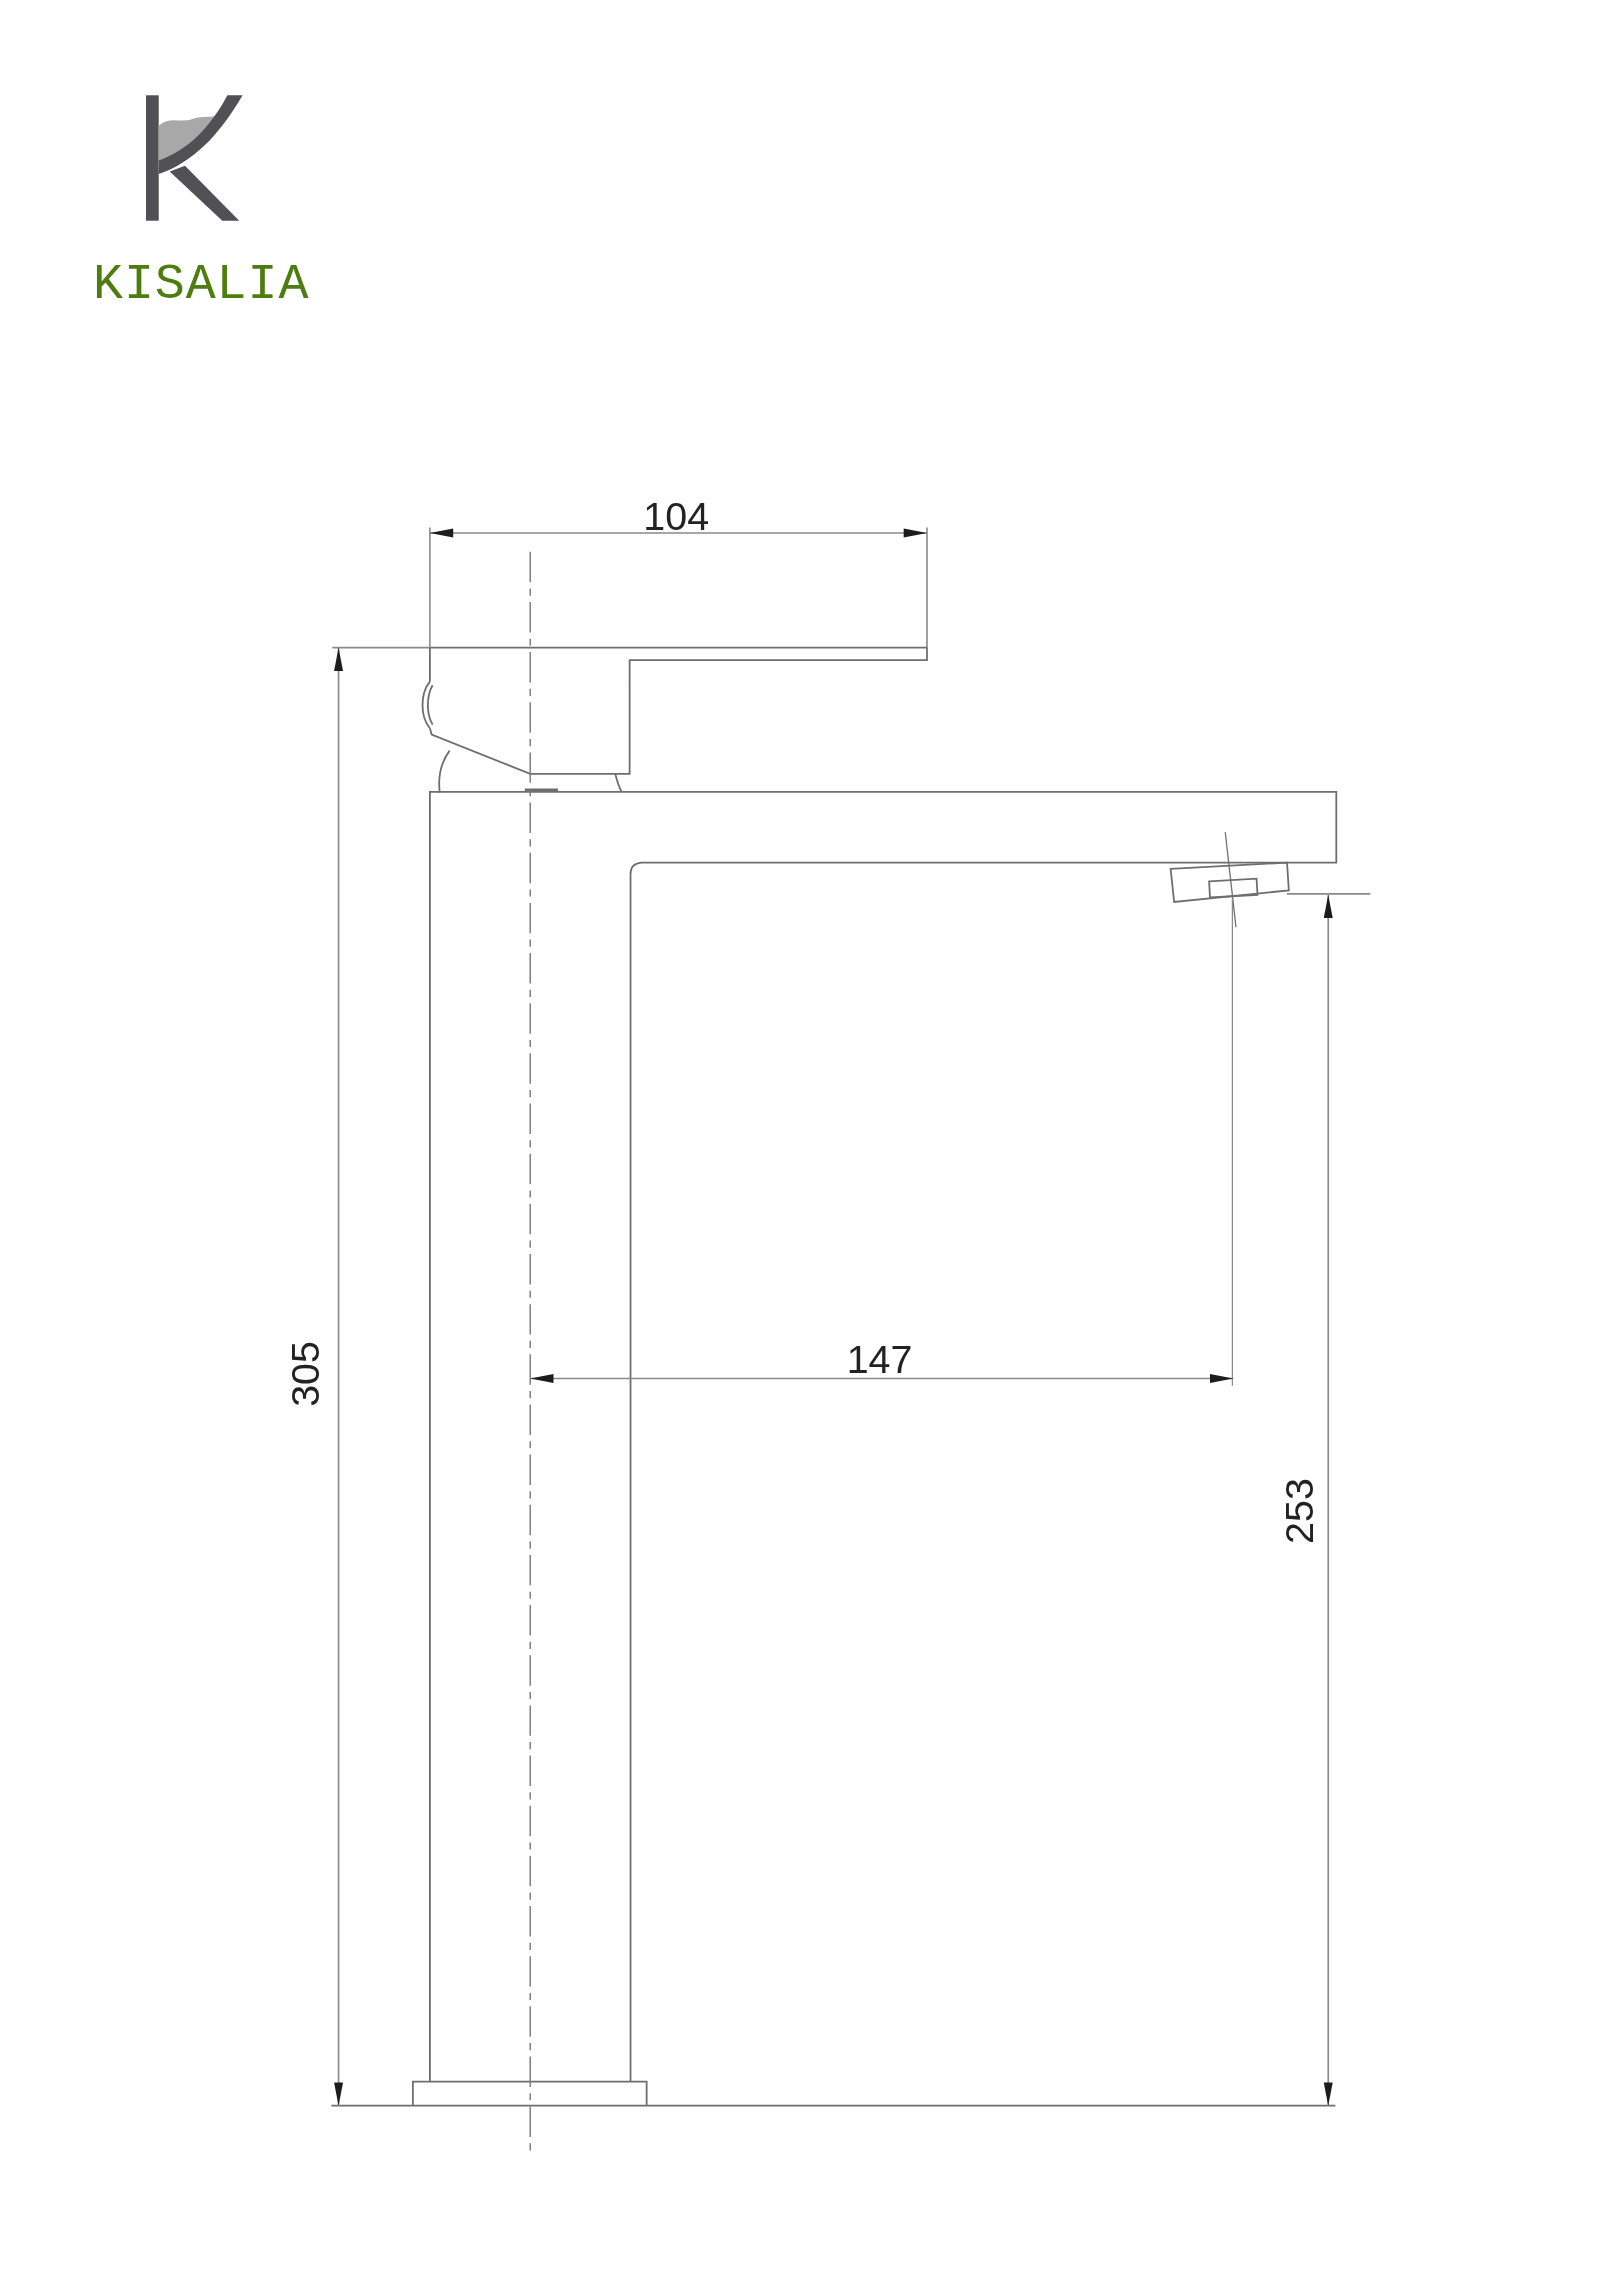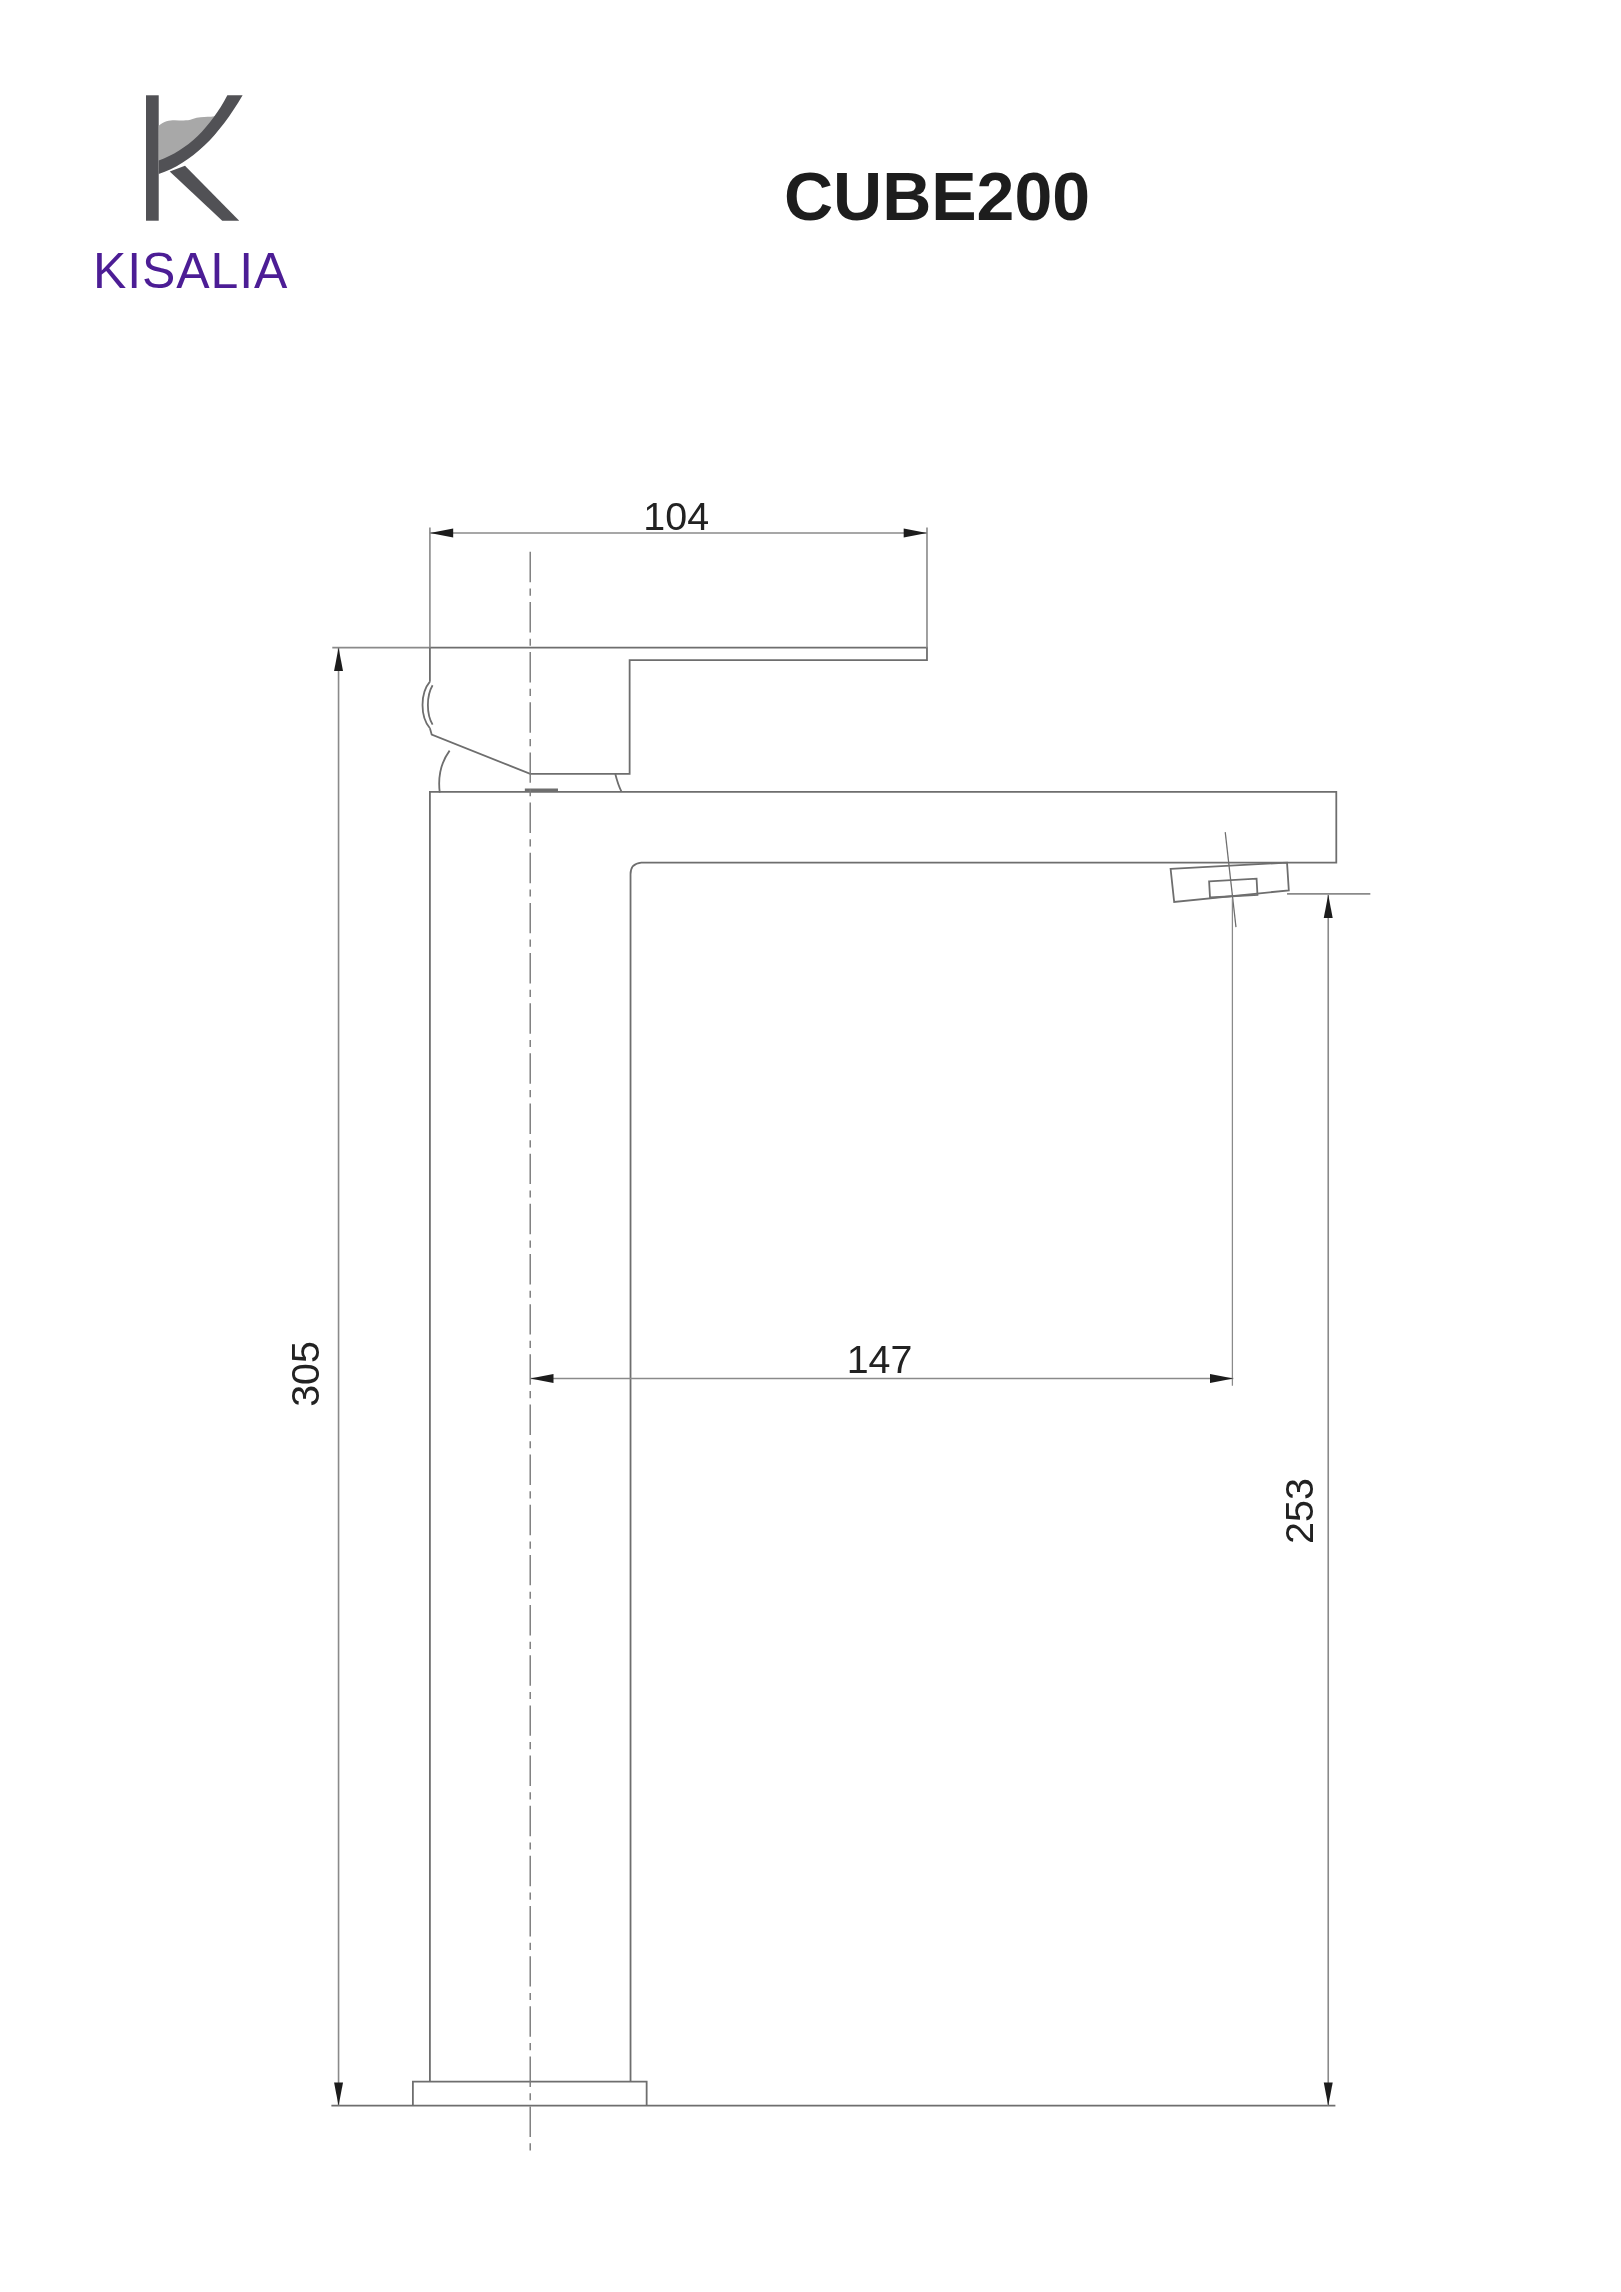--- a/index.html
+++ b/index.html
@@ -6,23 +6,23 @@
   .page{
     position:relative;
     width:1622px;height:2293px;
     background:#ffffff;
     font-family:"Liberation Sans", sans-serif;
     overflow:hidden;
   }
   .brand-block{position:absolute;left:0;top:0;}
   .logo-svg{position:absolute;left:146px;top:94px;width:100px;height:128px;}
   .brand-name{
-    position:absolute;left:93px;top:246px;
+    position:absolute;left:93px;top:260px;
     font-size:50px;line-height:1;letter-spacing:0.9px;
-    color:#4c1d95;font-weight:400;white-space:nowrap;
+    color:#4d7c0f;font-weight:400;white-space:nowrap;font-family:Liberation Mono, monospace;
   }
   .page-title{
     position:absolute;left:937px;top:162px;transform:translateX(-50%);
     font-size:68px;line-height:1;font-weight:700;color:#1d1d1d;
     letter-spacing:0px;white-space:nowrap;
   }
   .drawing-svg{position:absolute;left:0;top:0;width:1622px;height:2293px;}
   text.dim{
     font-family:"Liberation Sans", sans-serif;
     font-size:44px;fill:#222222;
@@ -40,21 +40,20 @@
 
       <path d="M15,36 C28,24 42,33 55,28 C68,23 79,28 87,22 L93,28 C79,56 50,78 15,89 Z" fill="#a8a8a8"></path>
 
       <path d="M96,0 L114,0 C86,48 54,80 15,93 L15,77 C49,65 76,38 96,0 Z" fill="#515155"></path>
 
       <path d="M28,90 L46,83 L110,148 L90,148 Z" fill="#515155"></path>
     </svg>
     <div class="brand-name">KISALIA</div>
   </div>
 
-  <div class="page-title">CUBE200</div>
 
   <svg class="drawing-svg" viewBox="0 0 1811 2560">
 
     <g stroke="#6e6e6e" stroke-width="2" fill="none">
 
       <path d="M480,761 L480,723 L1035,723 L1035,737 L703,737 L703,864 L592,864 L482,820 L480,813"></path>
 
       <path d="M480,761 C469,774 469,800 480,813"></path>
       <path d="M483,765 C476,777 476,797 483,809"></path>
 

